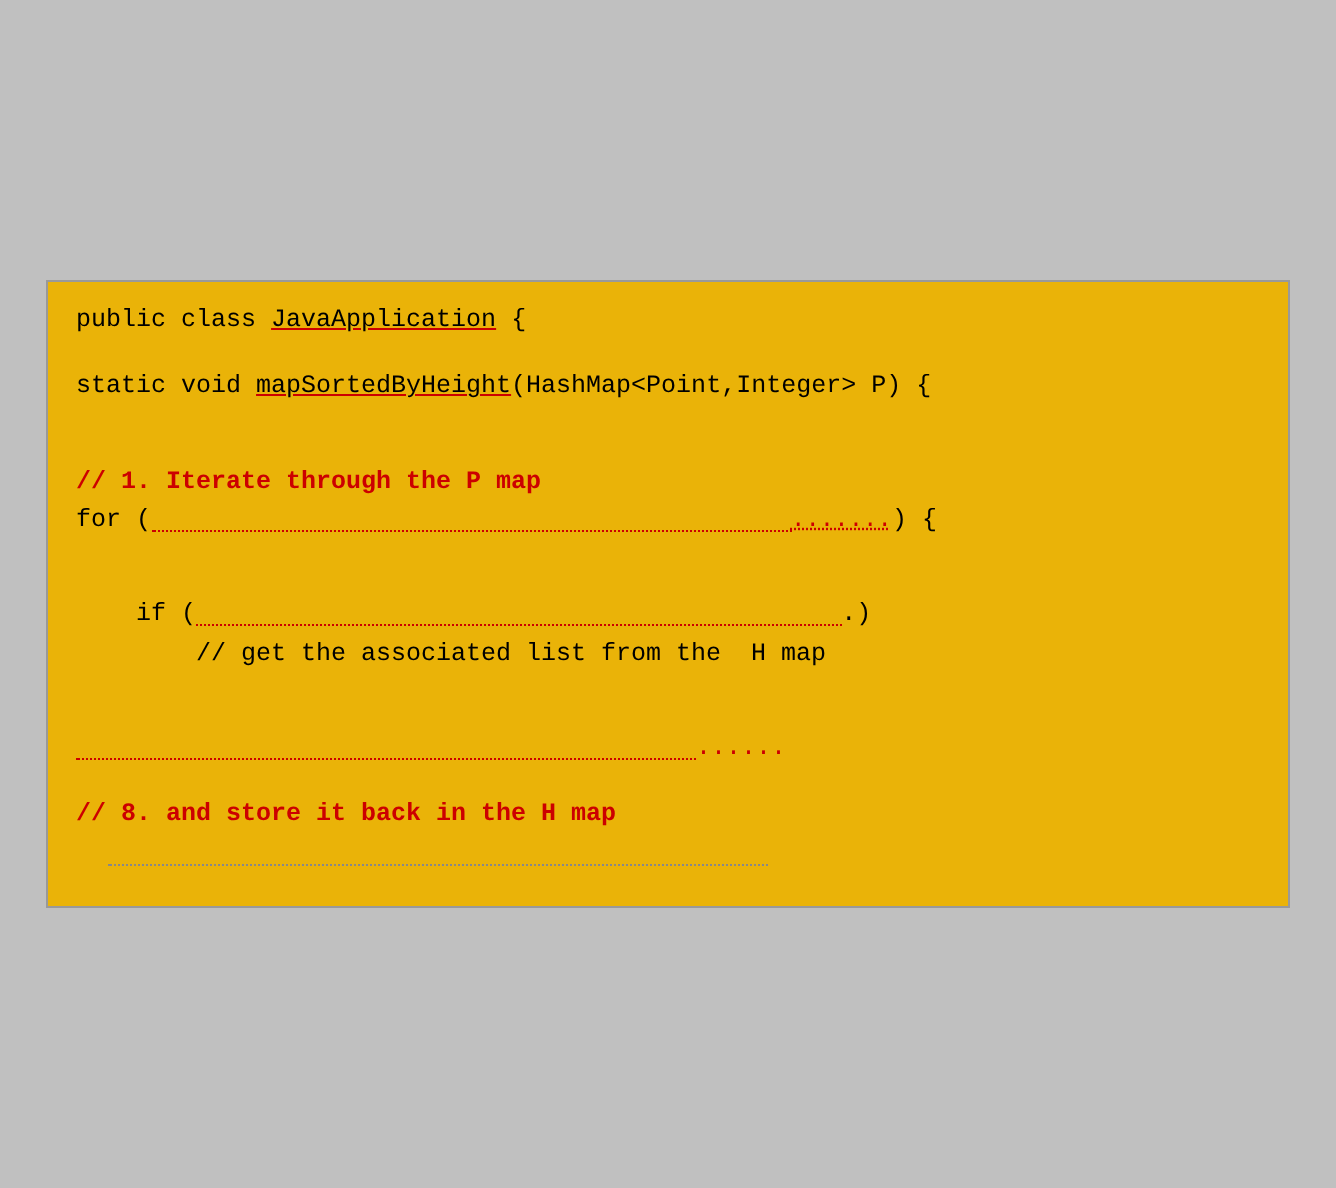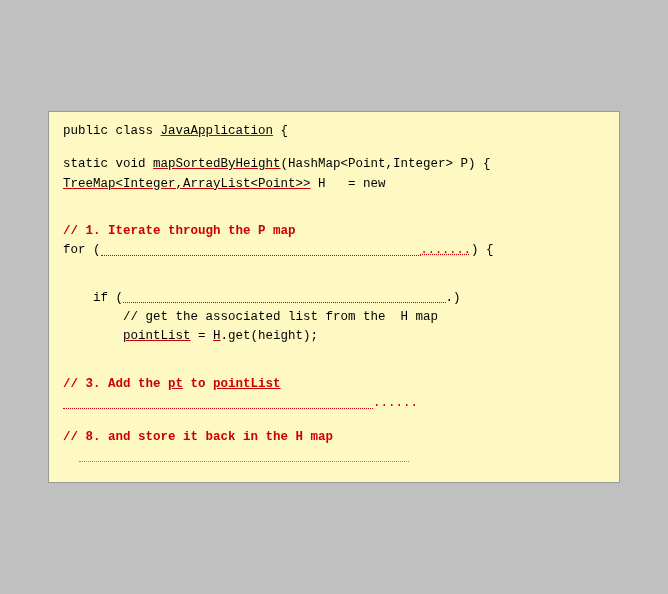--- a/index.html
+++ b/index.html
@@ -12,22 +12,22 @@
       background: #c0c0c0;
       display: flex;
       justify-content: center;
       align-items: center;
       width: 668px;
       height: 594px;
       font-family: 'Courier New', Courier, monospace;
     }
 
     .code-window {
-      width: 572px;
-      background: #fef9c3;
+      width: 622px;
+      background: #eab308;
       border: 1px solid #999;
       padding: 10px 14px 16px 14px;
       font-size: 12.5px;
       line-height: 1.55;
       color: #000000;
     }
 
     .code-line {
       white-space: pre;
       font-family: 'Courier New', Courier, monospace;
@@ -73,39 +73,36 @@
 </head>
 <body>
 
 <div class="code-window">
 
   <div class="code-line"><span class="normal">public class <span class="underline-red">JavaApplication</span> {</span></div>
 
   <div class="blank-line"></div>
 
   <div class="code-line"><span class="normal">static void <span class="underline-red">mapSortedByHeight</span>(HashMap&lt;Point,Integer&gt; P) {</span></div>
-  <div class="code-line"><span class="normal"><span class="underline-red">TreeMap&lt;Integer,ArrayList&lt;Point&gt;&gt;</span> H   = new</span></div>
 
   <div class="blank-line"></div>
   <div class="blank-line"></div>
 
   <div class="code-line"><span class="comment-red">// 1. Iterate through the P map</span></div>
   <div class="code-line"><span class="normal">for (<span class="dotted-blank-long">&nbsp;</span><span style="color:#cc0000;text-decoration:underline dotted;font-size:12px;">.......</span>) {</span></div>
 
   <div class="blank-line"></div>
   <div class="blank-line"></div>
 
   <div class="code-line"><span class="normal">    if (<span class="dotted-blank-medium">&nbsp;&nbsp;&nbsp;&nbsp;&nbsp;&nbsp;&nbsp;&nbsp;&nbsp;&nbsp;&nbsp;&nbsp;&nbsp;&nbsp;&nbsp;&nbsp;&nbsp;&nbsp;&nbsp;&nbsp;&nbsp;&nbsp;&nbsp;&nbsp;&nbsp;&nbsp;&nbsp;&nbsp;&nbsp;&nbsp;&nbsp;&nbsp;&nbsp;&nbsp;&nbsp;&nbsp;&nbsp;&nbsp;&nbsp;&nbsp;&nbsp;&nbsp;&nbsp;</span>.)</span></div>
   <div class="code-line"><span class="normal">        // get the associated list from the  H map</span></div>
-  <div class="code-line"><span class="normal">        <span class="underline-red">pointList</span> = <span class="underline-red">H</span>.get(height);</span></div>
 
   <div class="blank-line"></div>
   <div class="blank-line"></div>
 
-  <div class="code-line"><span class="comment-red">// 3. Add the <span style="text-decoration:underline;text-decoration-color:#cc0000;">pt</span> to <span style="text-decoration:underline;text-decoration-color:#cc0000;">pointList</span></span></div>
   <div class="code-line"><span style="border-bottom: 1px dotted #cc0000; display:inline-block; width:310px; height:12px; vertical-align:middle;">&nbsp;</span><span style="color:#cc0000;">.....</span><span style="color:#cc0000;">.</span></div>
 
   <div class="blank-line"></div>
 
   <div class="code-line"><span class="comment-red">// 8. and store it back in the H map</span></div>
   <div class="code-line"><span style="margin-left:16px; border-bottom: 1px dotted #888; display:inline-block; width:330px; height:12px; vertical-align:middle;">&nbsp;</span></div>
 
 </div>
 
 </body></html>

